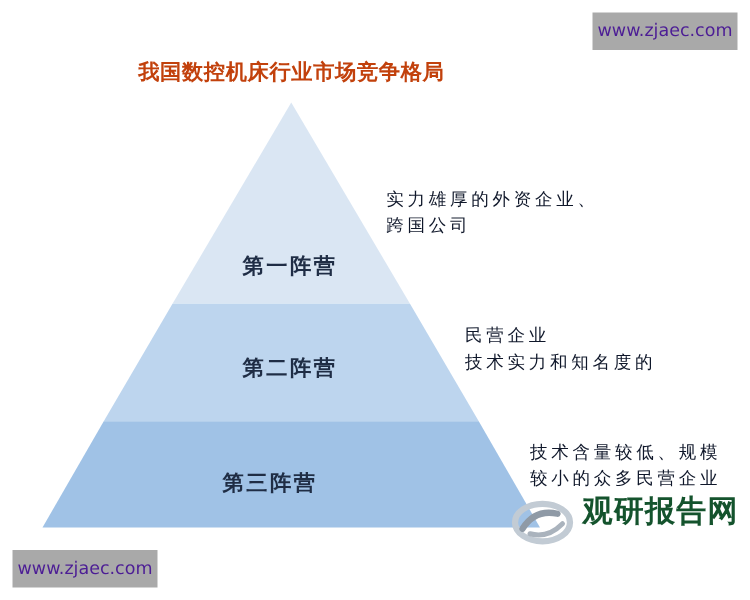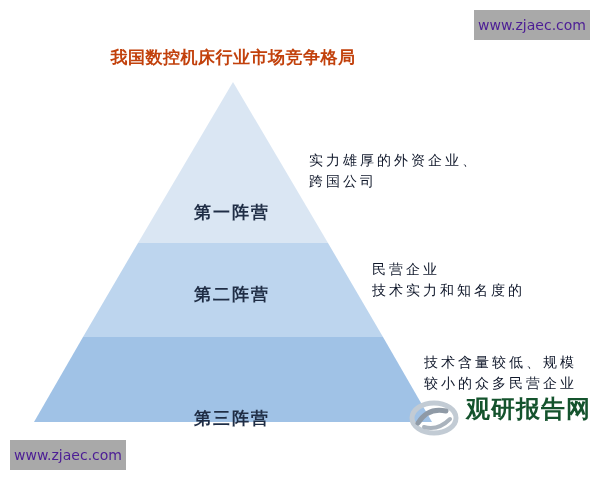--- a/index.html
+++ b/index.html
@@ -47,21 +47,21 @@
 <div class="title">我国数控机床行业市场竞争格局</div>
 
 <svg class="pyr" width="600" height="480">
   <polygon points="233,82 328,243 138,243" fill="#dae6f3"></polygon>
   <polygon points="138,243 328,243 383,337 83,337" fill="#bdd5ee"></polygon>
   <polygon points="83,337 383,337 432,422 34,422" fill="#a0c2e6"></polygon>
 </svg>
 
 <div class="tier-label" style="left:194px; top:187px;margin-top:14px;">第一阵营</div>
 <div class="tier-label" style="left:194px; top:283px;">第二阵营</div>
-<div class="tier-label" style="left:194px; top:375px;margin-top:32px;">第三阵营</div>
+<div class="tier-label" style="left:178px; top:375px;">第三阵营</div>
 
 <div class="desc" style="left:309px; top:150px;">
   <div>实力雄厚的外资企业、</div>
   <div>跨国公司</div>
 </div>
 <div class="desc" style="left:372px; top:259px;">
   <div>民营企业</div>
   <div>技术实力和知名度的</div>
 </div>
 <div class="desc" style="left:424px; top:352px;">

